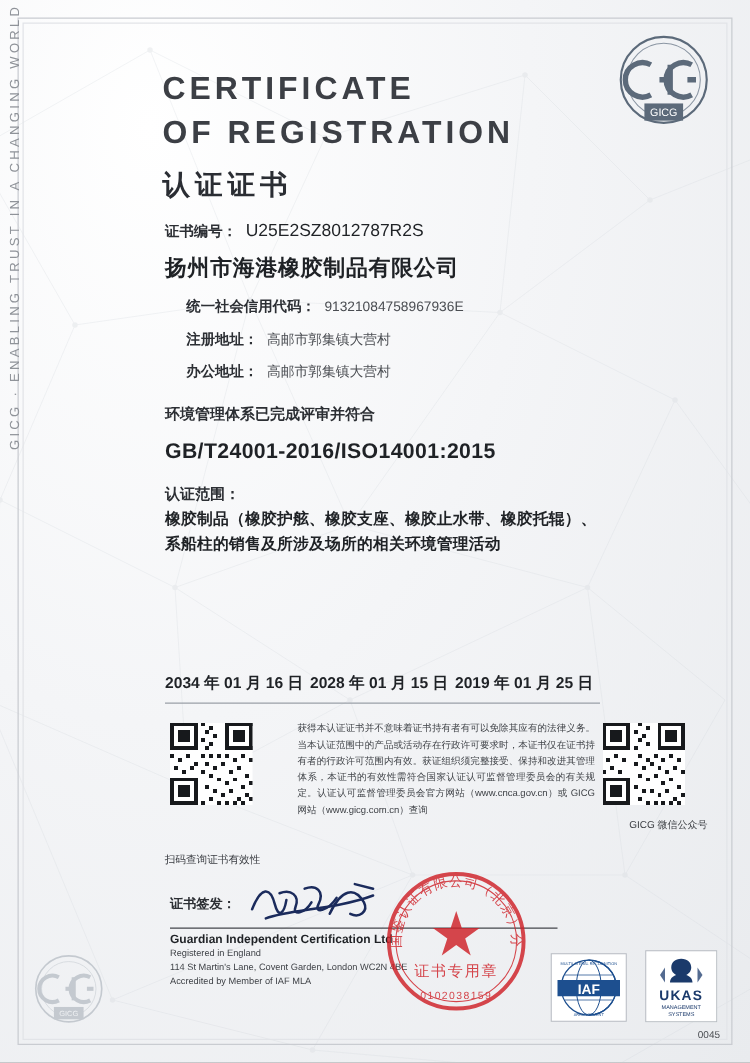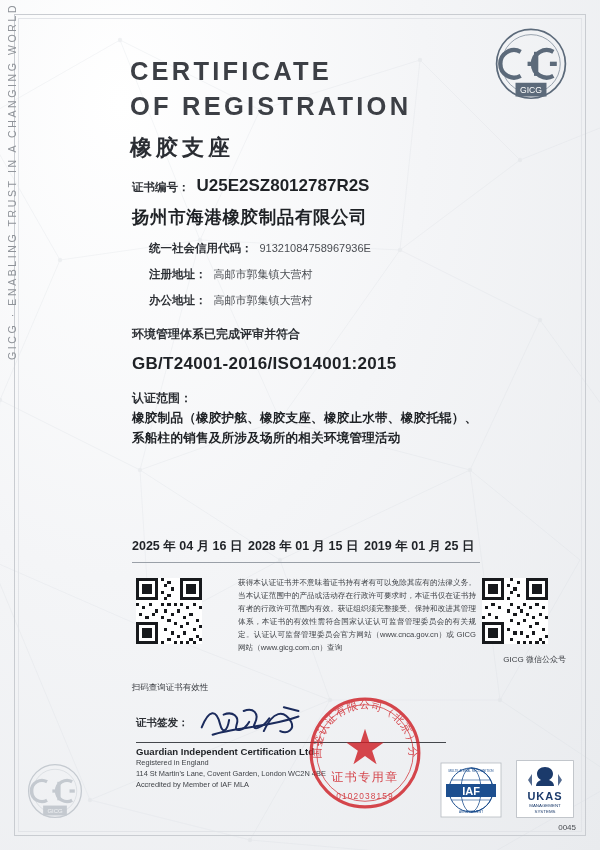--- a/index.html
+++ b/index.html
@@ -377,28 +377,28 @@
       <path d="M76 30 a16 16 0 1 0 0 28"></path>
         <path d="M72 44 h8"></path>
     </g>
     <rect x="32" y="66" width="36" height="15" fill="#9aa3ad"></rect>
     <text x="50" y="77" font-family="Liberation Sans, sans-serif" font-size="9" fill="#f0f2f4" text-anchor="middle">GICG</text>
   </svg>
 
   <div class="title-block">
     <div class="title-en1">CERTIFICATE</div>
     <div class="title-en2">OF REGISTRATION</div>
-    <div class="title-cn">橡胶支座</div>
+    <div class="title-cn">认证证书</div>
   </div>
 
   <div class="body">
 
     <div class="row">
       <span class="lbl">证书编号：</span>
-      <span class="val" style="font-size:17px;font-weight:bold;color:#1f2226">U25E2SZ8012787R2S</span>
+      <span class="val" style="font-size:14px;font-weight:normal;color:#1f2226">U25E2SZ8012787R2S</span>
     </div>
 
     <div class="company">扬州市海港橡胶制品有限公司</div>
 
     <div class="reg-rows">
       <div class="row">
         <span class="lbl">统一社会信用代码：</span>
         <span class="val">91321084758967936E</span>
       </div>
       <div class="row">
@@ -413,21 +413,21 @@
 
     <div class="statement">环境管理体系已完成评审并符合</div>
     <div class="standard">GB/T24001-2016/ISO14001:2015</div>
 
     <div class="scope-label">认证范围：</div>
     <div class="scope-text">橡胶制品（橡胶护舷、橡胶支座、橡胶止水带、橡胶托辊）、系船柱的销售及所涉及场所的相关环境管理活动</div>
   </div>
 
   <div class="dates" style="top:538px">
     <div class="date-col">
-      <div class="dval">2025 年 04 月 16 日</div>
+      <div class="dval">2034 年 01 月 16 日</div>
     </div>
     <div class="date-col">
       <div class="dval">2028 年 01 月 15 日</div>
     </div>
     <div class="date-col">
       <div class="dval">2019 年 01 月 25 日</div>
     </div>
   </div>
   <div class="date-rule"></div>
 

